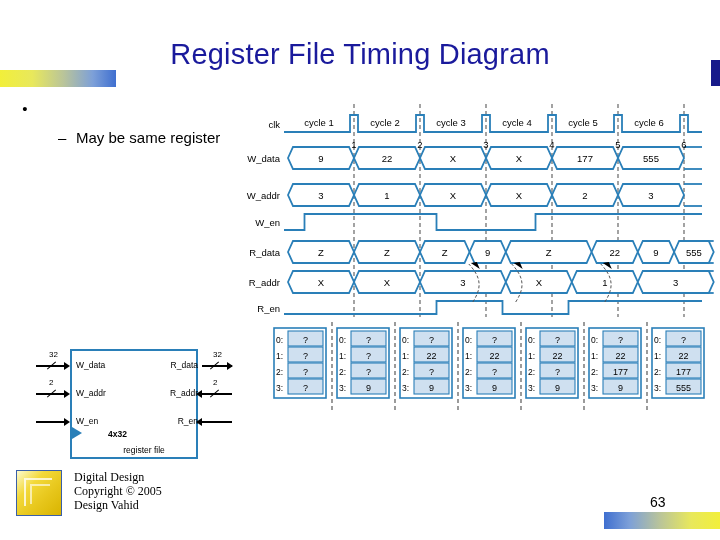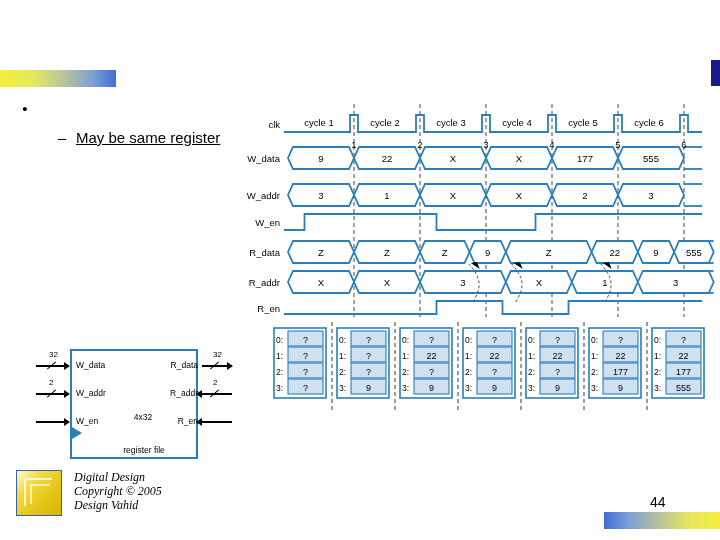--- a/index.html
+++ b/index.html
@@ -28,61 +28,61 @@
     background:linear-gradient(90deg,#3f6fd0 0%,#7da0d8 22%,#b9c49a 48%,#e8e85c 75%,#f2ef3a 100%);
   }
 
   
   #bullet-list{position:absolute;left:14px;top:98px;width:214px;}
   .b1{display:flex;font-size:17px;color:#000;line-height:22px;}
   .b1 .dot{width:22px;flex:0 0 22px;text-align:center;font-size:15px;}
   .b1 .txt{flex:1;}
   .b2{display:flex;font-size:15px;color:#000;line-height:21px;margin-top:7px;padding-left:44px;}
   .b2 .dash{width:18px;flex:0 0 18px;}
-  .b2 .txt{flex:1;text-decoration:underline;}
+  .b2 .txt{flex:1;}
 
   
   #block-diagram{position:absolute;left:36px;top:345px;width:200px;height:118px;}
   #rf-box{
     position:absolute;left:34px;top:4px;width:128px;height:110px;
     border:2px solid #2a7fb8;box-sizing:border-box;background:#fff;
   }
   .port-in,.port-out{position:absolute;font-size:8.5px;color:#000;white-space:nowrap;}
   .port-in{left:40px;}
   .port-out{right:38px;text-align:right;}
   .buslbl{position:absolute;font-size:8px;color:#000;text-align:center;}
   .arrow-l{position:absolute;height:0;border-top:2.2px solid #000;}
   .ahead-r{position:absolute;width:0;height:0;border-left:6px solid #000;
            border-top:4px solid transparent;border-bottom:4px solid transparent;}
   .ahead-l{position:absolute;width:0;height:0;border-right:6px solid #000;
            border-top:4px solid transparent;border-bottom:4px solid transparent;}
   .slash{position:absolute;width:11px;height:0;border-top:1.6px solid #000;
          transform:rotate(-40deg);}
   #clk-tri{position:absolute;left:36px;top:82px;width:0;height:0;
     border-left:10px solid #2a7fb8;border-top:6px solid transparent;border-bottom:6px solid transparent;}
-  #rf-cap1{position:absolute;left:72px;top:67px;width:70px;text-align:center;font-size:8.5px;color:#000;}
+  #rf-cap1{position:absolute;left:72px;top:84px;width:70px;text-align:left;font-size:8.5px;color:#000;font-weight:bold;}
   #rf-cap2{position:absolute;left:62px;top:100px;width:92px;text-align:center;font-size:8.5px;color:#000;}
 
   
   #footer{position:absolute;left:16px;top:470px;display:flex;align-items:flex-start;}
   #footer-logo{
     width:46px;height:46px;flex:0 0 46px;border:1px solid #3a5fa8;box-sizing:border-box;
     background:
       linear-gradient(135deg,#fdfbd0 0%,#f3d93a 32%,#e8c81e 60%,#d9b400 100%);
     position:relative;
   }
   #footer-logo::before{
     content:"";position:absolute;left:7px;top:7px;width:26px;height:26px;
     border-left:2px solid rgba(255,255,255,.75);border-top:2px solid rgba(255,255,255,.75);
   }
   #footer-logo::after{
     content:"";position:absolute;left:13px;top:13px;width:18px;height:18px;
     border-left:2px solid rgba(255,255,255,.6);border-top:2px solid rgba(255,255,255,.6);
   }
-  #footer-text{margin-left:12px;font-family:"Liberation Serif",serif;font-size:12px;color:#000;line-height:14px;font-style:italic;}
+  #footer-text{margin-left:12px;font-family:"Liberation Serif",serif;font-size:12px;color:#000;line-height:14px;}
   #page-number{position:absolute;left:650px;top:494px;font-size:14px;color:#000;}
 
   
   #timing{position:absolute;left:228px;top:96px;width:492px;height:222px;}
   #timing svg, #regfiles svg, #block-diagram svg{display:block;}
   #regfiles{position:absolute;left:270px;top:322px;width:450px;height:96px;}
   .tdlabel{font-family:"Liberation Sans",sans-serif;font-size:9.5px;fill:#000;}
   .tdval{font-family:"Liberation Sans",sans-serif;font-size:9.5px;fill:#000;text-anchor:middle;}
   .cyclbl{font-family:"Liberation Sans",sans-serif;font-size:9.5px;fill:#000;text-anchor:middle;}
   .ticknum{font-family:"Liberation Sans",sans-serif;font-size:9.5px;fill:#000;text-anchor:middle;}
@@ -91,20 +91,21 @@
 </style>
 </head>
 <body>
 
 <div class="stage">
 
   <div id="deco-top-bar"></div>
   <div id="deco-top-right"></div>
   <div id="deco-bottom-bar"></div>
 
+  <div id="slide-title">Register File Timing Diagram</div>
 
   <div id="bullet-list">
     <div class="b1">
       <span class="dot">•</span>
     </div>
     <div class="b2">
       <span class="dash">–</span>
       <span class="txt">May be same register</span>
     </div>
   </div>
@@ -369,15 +370,15 @@
 
   <div id="footer">
     <div id="footer-logo"></div>
     <div id="footer-text">
       <div>Digital Design</div>
       <div>Copyright © 2005</div>
       <div>Design Vahid</div>
     </div>
   </div>
 
-  <div id="page-number">44</div>
+  <div id="page-number">63</div>
 
 </div>
 
 </body></html>

